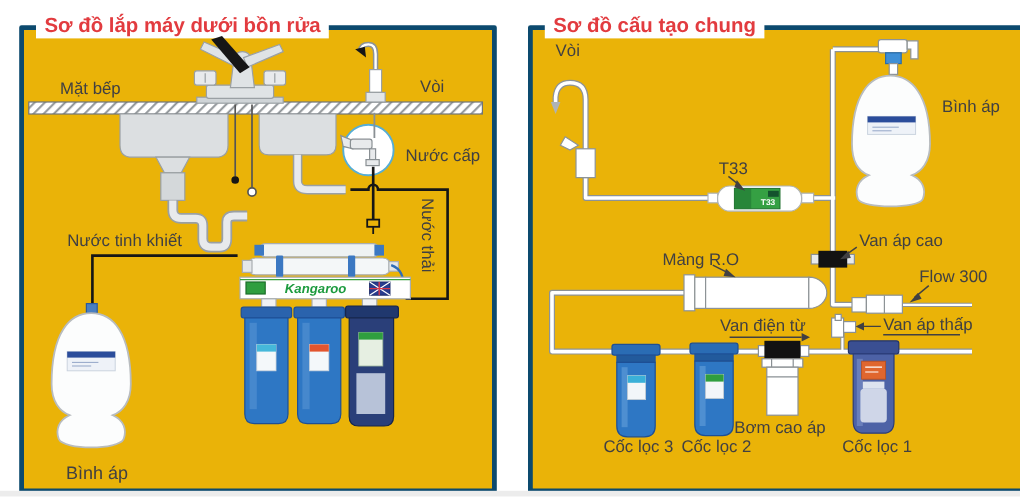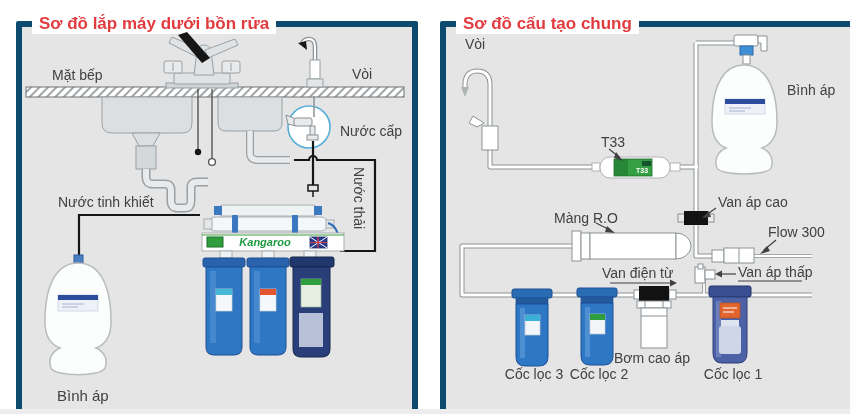--- a/index.html
+++ b/index.html
@@ -1,18 +1,18 @@
 <!DOCTYPE html>
 <html><head>
 <meta charset="utf-8">
 <style>
   html,body{margin:0;padding:0;background:#fff;}
   .canvas{position:relative;width:850px;height:414px;background:#ffffff;overflow:hidden;
           font-family:"Liberation Sans", sans-serif;color:#414042;}
-  .panel{position:absolute;top:21px;height:382px;border:6px solid #0c4a6e;border-radius:2px;background:#e5e5e5;}
+  .panel{position:absolute;top:21px;height:382px;border:4px solid #0c4a6e;border-radius:2px;background:#eab308;}
   .panel-left{left:16px;width:390px;}
   .panel-right{left:440px;width:402px;padding-left:28px;}
   .panel-title{position:absolute;top:-13px;left:10px;background:#fff;padding:0 7px;
                color:#e23b3f;font-size:17px;font-weight:bold;white-space:nowrap;}
   .bottom-strip{position:absolute;left:0;bottom:0;width:850px;height:5px;background:#ececec;}
   svg{position:absolute;left:0;top:0;}
   svg text{font-family:"Liberation Sans", sans-serif;fill:#414042;font-size:14px;}
   .pipe-o{fill:none;stroke:#8d9396;stroke-width:5;stroke-linejoin:round;}
   .pipe-i{fill:none;stroke:#ffffff;stroke-width:3;stroke-linejoin:round;}
   .pipe-ot{fill:none;stroke:#8d9396;stroke-width:3.5;stroke-linejoin:round;}

